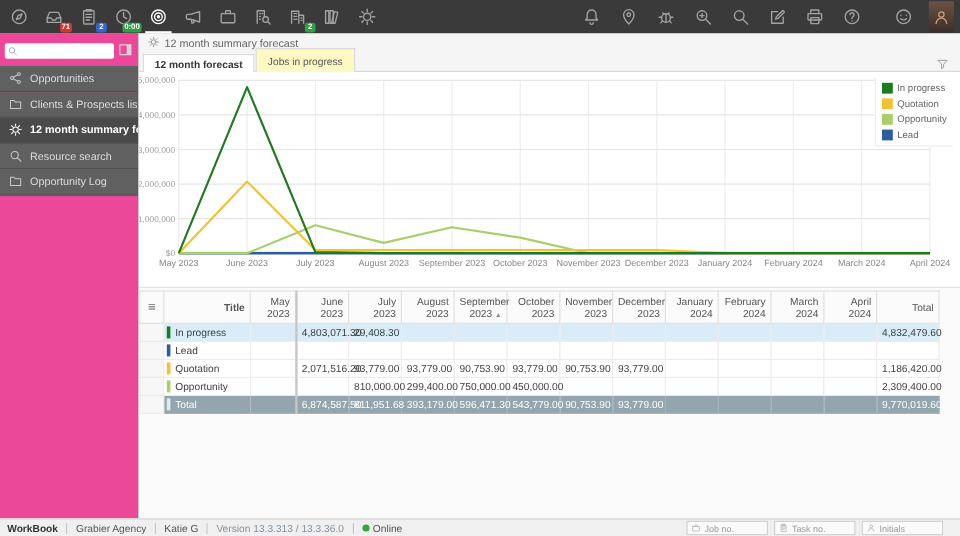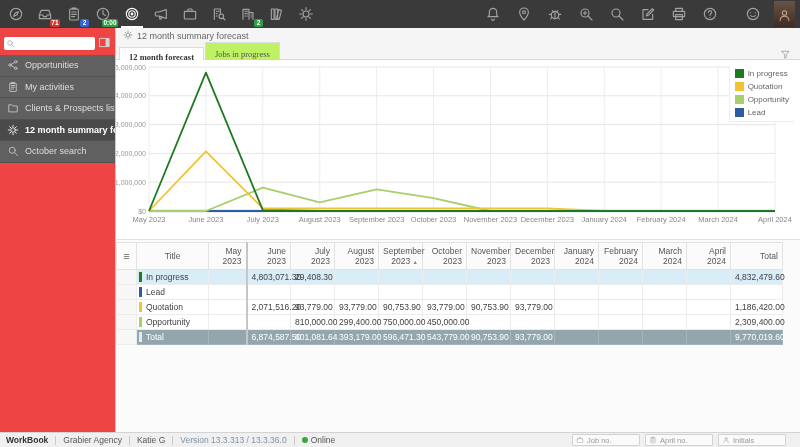--- a/index.html
+++ b/index.html
@@ -12,52 +12,52 @@
   .tb-right { margin-left:auto; gap:9px; }
   .tb-icon { position:relative; width:22px; height:22px; display:flex; align-items:center; justify-content:center; color:#a3a3a3; cursor:pointer; }
   .tb-icon svg { width:16px; height:16px; }
   .tb-icon.active { color:#ffffff; }
   .tb-icon.active::after { content:''; position:absolute; left:0; right:0; bottom:-3px; height:2px; background:#fff; }
   .badge { position:absolute; bottom:-2px; right:-4px; min-width:9px; text-align:center; font-size:6.5px; line-height:8px; color:#fff; border-radius:2px; padding:0 1.5px; font-weight:bold; }
   .avatar { width:21px; height:26px; margin-left:10px; border-radius:1px; background:linear-gradient(180deg,#6b5345,#3c2d26); display:flex; align-items:flex-end; justify-content:center; overflow:hidden; cursor:pointer; }
   .avatar svg { width:15px; height:15px; color:#c9a189; }
 
   
-  .sidebar { position:absolute; left:0; top:28px; width:115px; bottom:15px; background:#ef4444; }
+  .sidebar { position:absolute; left:0; top:28px; width:115px; bottom:15px; background:#ec4899; }
   .sb-search { display:flex; align-items:center; gap:3px; margin:4px 4px 5px 4px; }
   .sb-search-box { position:relative; flex:1; }
   .sb-search-box input { width:100%; height:13px; border:none; border-radius:2px; background:#fff; font-size:8px; padding:0 3px 0 13px; outline:none; color:#444; }
   .sb-search-box .mag { position:absolute; left:2px; top:2px; width:9px; height:9px; color:#999; }
   .sb-search-box .mag svg { width:9px; height:9px; }
   .panel-btn { width:13px; height:13px; color:#d5d5d5; cursor:pointer; }
   .panel-btn svg { width:13px; height:13px; }
   .sb-item { height:21.5px; display:flex; align-items:center; gap:6px; padding:0 7px; font-size:9px; color:#dedede; background:#606060; border-bottom:1px solid #515151; cursor:pointer; white-space:nowrap; }
   .sb-item svg { width:12px; height:12px; flex:none; color:#c9c9c9; }
   .sb-item.active { background:#4a4a4a; color:#fff; font-weight:bold; }
   .sb-item.active svg { color:#fff; }
 
   
   .main { position:absolute; left:115px; top:28px; right:0; bottom:15px; background:#fbfbfb; border-left:1px solid #c9c9c9; }
   .page-header { height:14px; display:flex; align-items:center; gap:4px; padding:2px 7px 0 7px; font-size:9px; color:#666; background:#f5f5f5; }
   .page-header svg { width:10px; height:10px; color:#8a8a8a; }
-  .tabbar { position:relative; height:18px; background:#f5f5f5; border-bottom:1px solid #d8d8d8; display:flex; align-items:flex-start; padding-left:3px;font-family:Liberation Serif, serif; }
-  .tab { font-size:8.5px; color:#555; padding:0 9px; height:22px; display:flex; align-items:center; border:1px solid #dcdcdc; border-bottom:none; background:#bef264; margin-right:1px; cursor:pointer; }
+  .tabbar { position:relative; height:18px; background:#f5f5f5; border-bottom:1px solid #d8d8d8; display:flex; align-items:center; padding-left:3px; }
+  .tab { font-size:8.5px; color:#555; padding:0 9px; height:22px; display:flex; align-items:center; border:1px solid #dcdcdc; border-bottom:none; background:#fef9c3; margin-right:1px; cursor:pointer; }
   .tab.active { background:#fff; font-weight:bold; color:#333; margin-bottom:-1px; height:18px; }
   .filter-btn { position:absolute; right:8px; top:4px; width:12px; height:12px; color:#9a9a9a; cursor:pointer; }
   .filter-btn svg { width:11px; height:11px; }
 
   .chart-panel { position:relative; height:180px; background:#fff; border-bottom:1px solid #e2e2e2; }
   .legend { position:absolute; top:5px; right:6px; background:#fff; padding:2px 5px 2px 5px; font-size:8px; color:#666; border-left:1px solid #eee; border-bottom:1px solid #eee; }
   .legend-item { display:flex; align-items:center; gap:4px; height:13px; }
   .swatch { width:9px; height:9px; flex:none; }
 
   
   table { width:666px; table-layout:fixed; border-collapse:collapse; font-size:8.5px; color:#3f3f3f; margin-top:2px; background:#fff; }
   th { font-weight:normal; color:#555; text-align:right; padding:3px 4px; border:1px solid #e2e2e2; background:#fbfbfb; vertical-align:middle; height:24px; cursor:pointer; }
-  th.left { text-align:center; }
+  th.left { text-align:right;font-weight:bold; }
   th.gutter { text-align:center; color:#666; font-size:11px; padding:0; cursor:pointer; }
   td { text-align:right; padding:0 4px; border:1px solid #ececec; height:15px; background:#fff; }
   td.gutter { background:#f7f7f7; }
   td.title-cell { text-align:left; position:relative; padding-left:9px; cursor:pointer; }
   .chip { position:absolute; left:2px; top:2px; bottom:2px; width:3px; }
   tr.selected td:not(.gutter) { background:#d8edf8; }
   tr.total td:not(.gutter) { background:#93a6ad; color:#fff; border-color:#a3b4ba; font-size:8.5px; }
   .divL { border-left:2px solid #c6c6c6 !important; }
   .sort { font-size:5.5px; color:#888; }
 
@@ -240,45 +240,43 @@
         <svg viewBox="0 0 24 24" fill="none" stroke="currentColor" stroke-width="1.7" stroke-linecap="round" stroke-linejoin="round">
           <circle cx="6" cy="12" r="2.4"></circle>
           <circle cx="17.5" cy="5.5" r="2.4"></circle>
           <circle cx="17.5" cy="18.5" r="2.4"></circle>
           <path d="M8.2 10.8l7-4M8.2 13.2l7 4"></path>
         </svg>
         <span>Opportunities</span>
       </div>
       <div class="sb-item">
         <svg viewBox="0 0 24 24" fill="none" stroke="currentColor" stroke-width="1.7" stroke-linecap="round" stroke-linejoin="round">
-          <rect x="5.5" y="4.5" width="13" height="16.5" rx="1"></rect>
-          <path d="M9 4.5V3h6v1.5z"></path>
-          <path d="M8.5 9h7M8.5 12.5h7M8.5 16h4.5"></path>
-        </svg>
-        <span>My activities</span>
-      </div>
-      <div class="sb-item">
-        <svg viewBox="0 0 24 24" fill="none" stroke="currentColor" stroke-width="1.7" stroke-linecap="round" stroke-linejoin="round">
           <path d="M3.5 19V5.5h6l2 2.5h9V19z"></path>
         </svg>
         <span>Clients &amp; Prospects list</span>
       </div>
       <div class="sb-item active">
         <svg viewBox="0 0 24 24" fill="none" stroke="currentColor" stroke-width="1.7" stroke-linecap="round" stroke-linejoin="round">
           <circle cx="12" cy="12" r="4.5"></circle>
           <path d="M12 2.5v3M12 18.5v3M2.5 12h3M18.5 12h3M5.3 5.3l2.1 2.1M16.6 16.6l2.1 2.1M18.7 5.3l-2.1 2.1M7.4 16.6l-2.1 2.1"></path>
         </svg>
         <span>12 month summary forecast</span>
       </div>
       <div class="sb-item">
         <svg viewBox="0 0 24 24" fill="none" stroke="currentColor" stroke-width="1.7" stroke-linecap="round" stroke-linejoin="round">
           <circle cx="10.5" cy="10.5" r="6"></circle>
           <path d="M15 15l6 6"></path>
         </svg>
-        <span>October search</span>
+        <span>Resource search</span>
+      </div>
+      <div class="sb-item">
+        <svg viewBox="0 0 24 24" fill="none" stroke="currentColor" stroke-width="1.7" stroke-linecap="round" stroke-linejoin="round">
+          <path d="M3.5 19V5.5h6l2 2.5h9V19z"></path>
+        </svg>
+        <span>Opportunity Log</span>
       </div>
     </div>
 </div>
 
 <div class="main">
   <div class="page-header">
     <span><svg viewBox="0 0 24 24" fill="none" stroke="currentColor" stroke-width="1.7" stroke-linecap="round" stroke-linejoin="round">
           <circle cx="12" cy="12" r="4.5"></circle>
           <path d="M12 2.5v3M12 18.5v3M2.5 12h3M18.5 12h3M5.3 5.3l2.1 2.1M16.6 16.6l2.1 2.1M18.7 5.3l-2.1 2.1M7.4 16.6l-2.1 2.1"></path>
         </svg></span>
@@ -461,21 +459,21 @@
           <td class=""></td>
           <td class=""></td>
           <td class=""></td>
           <td class="">2,309,400.00</td>
         </tr>
         <tr class="total">
           <td class="gutter"></td>
           <td class="title-cell"><span class="chip" style="background:#e4ebee"></span>Total</td>
           <td class=""></td>
           <td class="divL">6,874,587.50</td>
-          <td class="">601,081.64</td>
+          <td class="">811,951.68</td>
           <td class="">393,179.00</td>
           <td class="">596,471.30</td>
           <td class="">543,779.00</td>
           <td class="">90,753.90</td>
           <td class="">93,779.00</td>
           <td class=""></td>
           <td class=""></td>
           <td class=""></td>
           <td class=""></td>
           <td class="">9,770,019.60</td>
@@ -504,21 +502,21 @@
           <path d="M9 8V5.5a1 1 0 011-1h4a1 1 0 011 1V8"></path>
         </svg>
         <span>Job no.</span>
       </span>
       <span class="mini-input">
         <svg viewBox="0 0 24 24" fill="none" stroke="currentColor" stroke-width="1.7" stroke-linecap="round" stroke-linejoin="round">
           <rect x="5.5" y="4.5" width="13" height="16.5" rx="1"></rect>
           <path d="M9 4.5V3h6v1.5z"></path>
           <path d="M8.5 9h7M8.5 12.5h7M8.5 16h4.5"></path>
         </svg>
-        <span>April no.</span>
+        <span>Task no.</span>
       </span>
       <span class="mini-input">
         <svg viewBox="0 0 24 24" fill="none" stroke="currentColor" stroke-width="1.7" stroke-linecap="round" stroke-linejoin="round">
           <circle cx="12" cy="8" r="3.5"></circle>
           <path d="M5 20a7 7 0 0114 0"></path>
         </svg>
         <span>Initials</span>
       </span>
     </span>
 </div>

